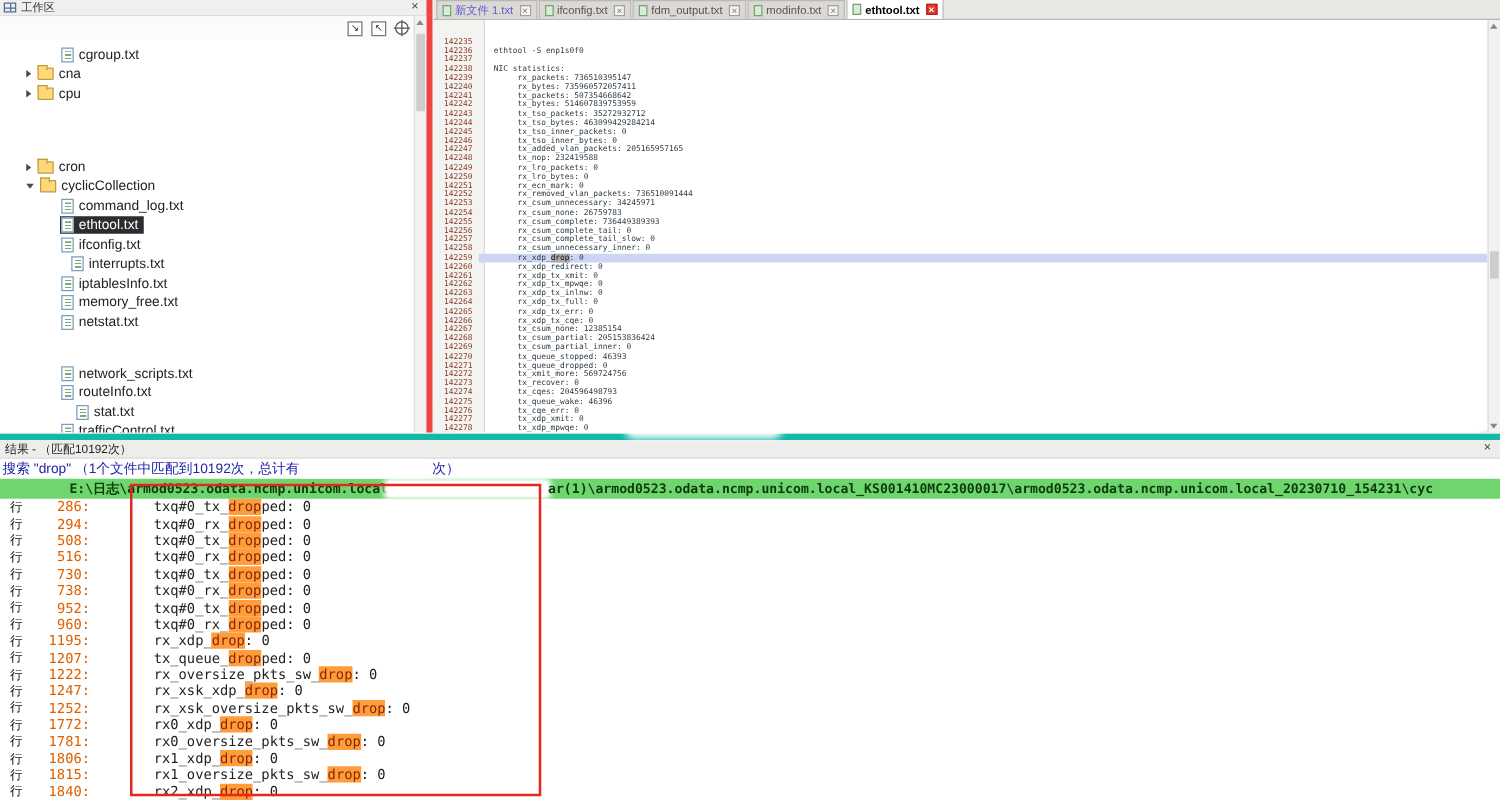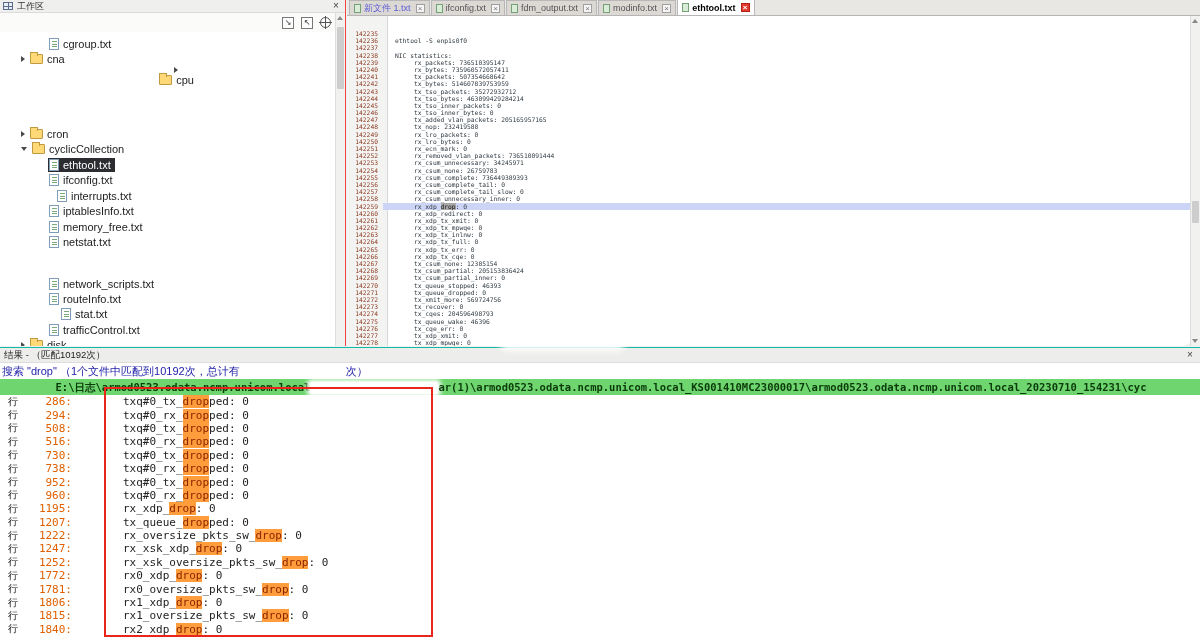--- a/index.html
+++ b/index.html
@@ -4,21 +4,21 @@
 <style>
   * { margin:0; padding:0; box-sizing:border-box; }
   html,body { width:1200px; height:640px; overflow:hidden; }
   body { font-family:"Liberation Sans",sans-serif; background:#f0f0ee; position:relative; }
   #app { position:absolute; inset:0; }
 
   
   .top { position:absolute; left:0; top:0; width:1200px; height:346px; }
 
   
-  .left-panel { position:absolute; left:0; top:0; width:346px; height:346px; background:#fff; border-right:1px solid #ef4444; }
+  .left-panel { position:absolute; left:0; top:0; width:346px; height:346px; background:#fff; border-right:5px solid #ef4444; }
   .panel-titlebar { height:13px; background:#efefed; border-bottom:1px solid #dcdcdc; display:flex; align-items:center; padding:0 3px; }
   .grid-icon { width:10px; height:8px; border:1px solid #5a6b8c; background:#e8eef8; position:relative; flex:0 0 auto; }
   .grid-icon::before { content:""; position:absolute; left:4px; top:0; bottom:0; width:1px; background:#5a6b8c; }
   .grid-icon::after { content:""; position:absolute; top:3px; left:0; right:0; height:1px; background:#5a6b8c; }
   .titlebar-title { flex:1; font-size:9px; color:#333; padding-left:4px; white-space:nowrap; overflow:hidden; }
   .panel-x { width:12px; height:12px; line-height:11px; text-align:center; font-size:10px; color:#444; cursor:default; flex:0 0 auto; }
   .panel-toolbar { height:19px; display:flex; align-items:center; justify-content:flex-end; gap:7px; padding-right:14px; background:#fbfbfa; }
   .tool-sq { width:12px; height:12px; border:1px solid #777; background:#fdfdfd; font-size:8px; line-height:10px; text-align:center; color:#333; }
   .tool-target { width:11px; height:11px; border:1px solid #555; border-radius:50%; position:relative; background:#fff; }
   .tool-target::before { content:""; position:absolute; left:-2px; right:-2px; top:4px; height:1px; background:#555; }
@@ -59,21 +59,21 @@
   .code { position:absolute; left:0; top:16px; right:10px; bottom:0; overflow:hidden; padding-top:14px; font-family:"DejaVu Sans Mono",monospace; }
   .crow { display:flex; height:7.2px; line-height:7.2px; font-size:6.3px; white-space:pre; }
   .lnum { flex:0 0 36px; text-align:right; padding-right:5px; color:#8b3a20; }
   .ltext { flex:1; padding-left:12px; color:#2f3a42; }
   .crow.hl .ltext { background:#ccd5f5; }
   .edmatch { background:#a9a9a9; color:#111; }
 
   .ed-scroll { position:absolute; right:0; top:16px; bottom:0; width:10px; background:#f1f1ef; border-left:1px solid #dcdcdc; }
 
   
-  .bottom { position:absolute; left:0; top:347px; width:1200px; height:293px; background:#fff; border-top:1px solid #14b8a6; }
+  .bottom { position:absolute; left:0; top:347px; width:1200px; height:293px; background:#fff; border-top:5px solid #14b8a6; }
   .results-header { height:15px; background:#ededeb; border-bottom:1px solid #ddd; display:flex; align-items:center; font-size:9.5px; color:#222; padding:0 4px; }
   .rh-title { flex:1; white-space:nowrap; overflow:hidden; }
   .summary { height:16px; line-height:16px; font-size:11px; color:#2222aa; padding-left:2px; white-space:pre; overflow:hidden; }
   .pathline { height:16px; line-height:16px; background:#6fd66f; font-family:"DejaVu Sans Mono",monospace; font-size:10.5px; font-weight:bold; color:#0b3a0b; white-space:pre; padding-left:2px; overflow:hidden;text-align:center; }
   #rows { position:absolute; left:0; top:47px; right:0; bottom:0; overflow:hidden; }
   .rrow { height:13.4px; display:flex; align-items:center; font-family:"DejaVu Sans Mono",monospace; font-size:11px; color:#222; white-space:pre; }
   .rlab { flex:0 0 auto; width:20px; padding-left:8px; font-family:"Liberation Sans",sans-serif; font-size:10px; color:#111; }
   .rnum { flex:0 0 52px; text-align:right; color:#e06000; }
   .rtext { margin-left:51px; }
   .match { background:#ff9d3c; color:#8b2500; }
@@ -108,39 +108,45 @@
               <span class="tlabel">cgroup.txt</span>
             </span>
           </div>
           <div class="trow" style="padding-left: 21px;">
             <span class="arrow right"></span>
             <span class="twrap">
               <span class="dico"></span>
               <span class="tlabel">cna</span>
             </span>
           </div>
-          <div class="trow" style="padding-left: 21px; flex-direction: column;">
+          <div class="trow" style="padding-left: 21px;">
             <span class="arrow right"></span>
             <span class="twrap">
               <span class="dico"></span>
               <span class="tlabel">cpu</span>
             </span>
           </div>
           <div class="trow" style="padding-left: 21px; margin-top: 44px;">
             <span class="arrow right"></span>
             <span class="twrap">
               <span class="dico"></span>
               <span class="tlabel">cron</span>
             </span>
           </div>
           <div class="trow" style="padding-left: 21px;">
             <span class="arrow down"></span>
             <span class="twrap">
               <span class="dico"></span>
               <span class="tlabel">cyclicCollection</span>
+            </span>
+          </div>
+          <div class="trow" style="padding-left: 48px;">
+            <span class="twrap">
+              <span class="fico"></span>
+              <span class="tlabel">command_log.txt</span>
             </span>
           </div>
           <div class="trow" style="padding-left: 48px;">
             <span class="twrap selected">
               <span class="fico"></span>
               <span class="tlabel">ethtool.txt</span>
             </span>
           </div>
           <div class="trow" style="padding-left: 48px;">
             <span class="twrap">

